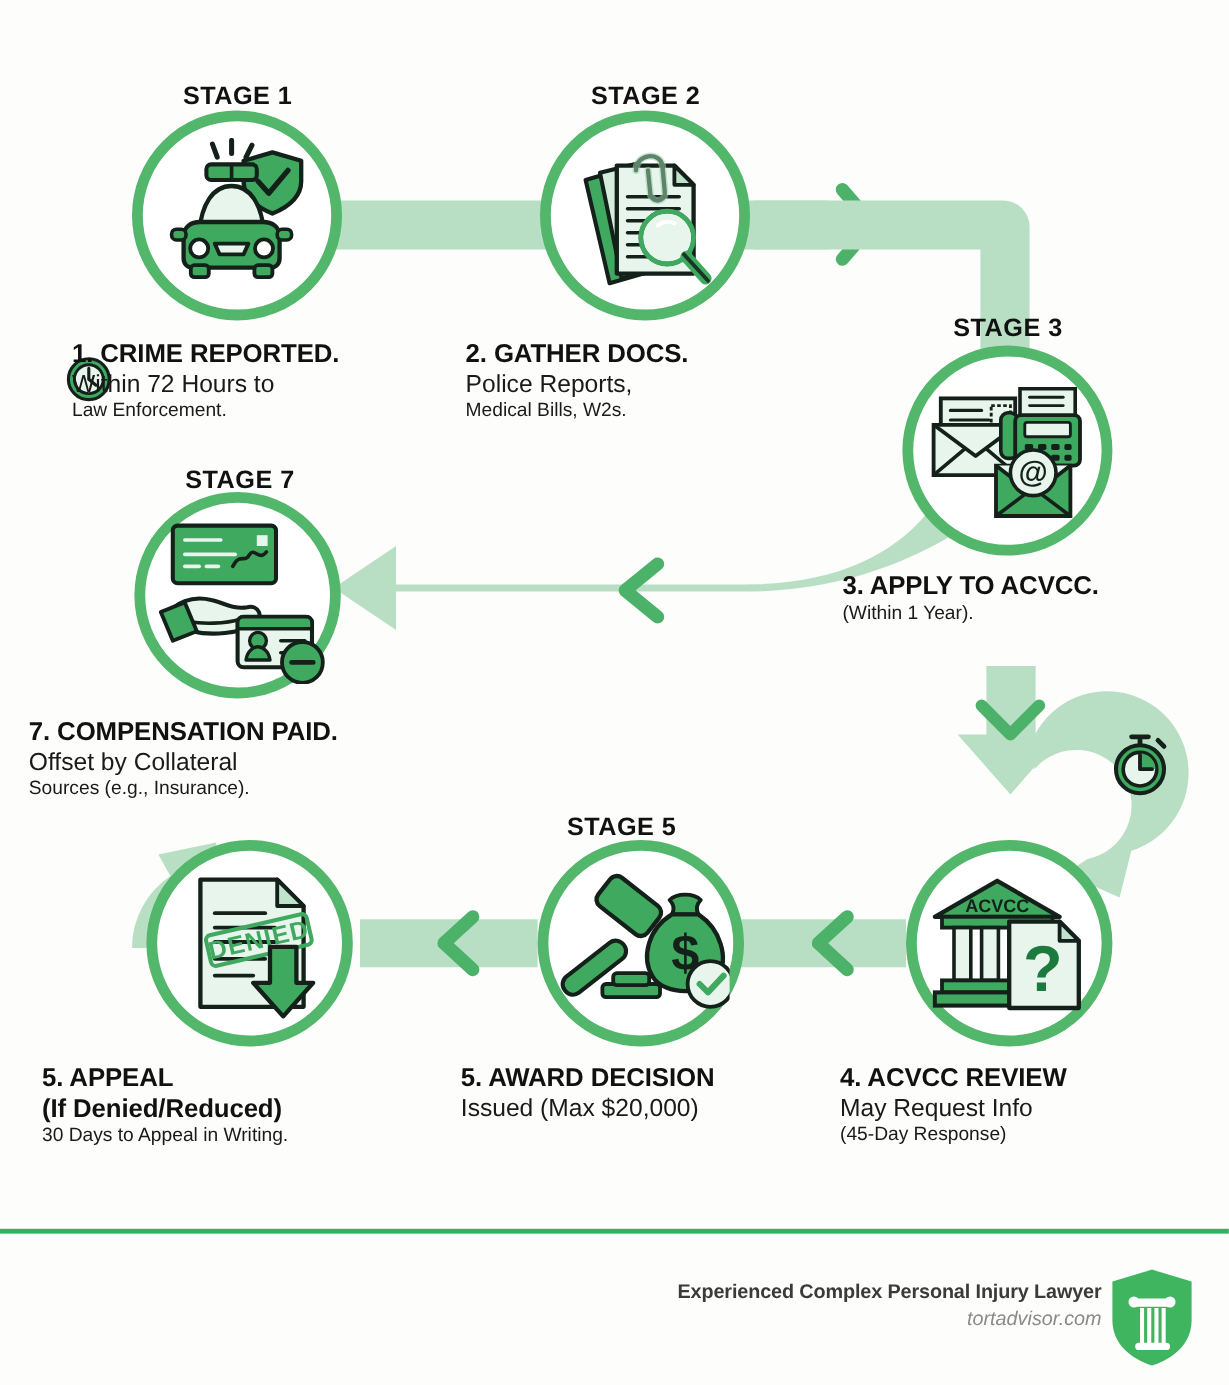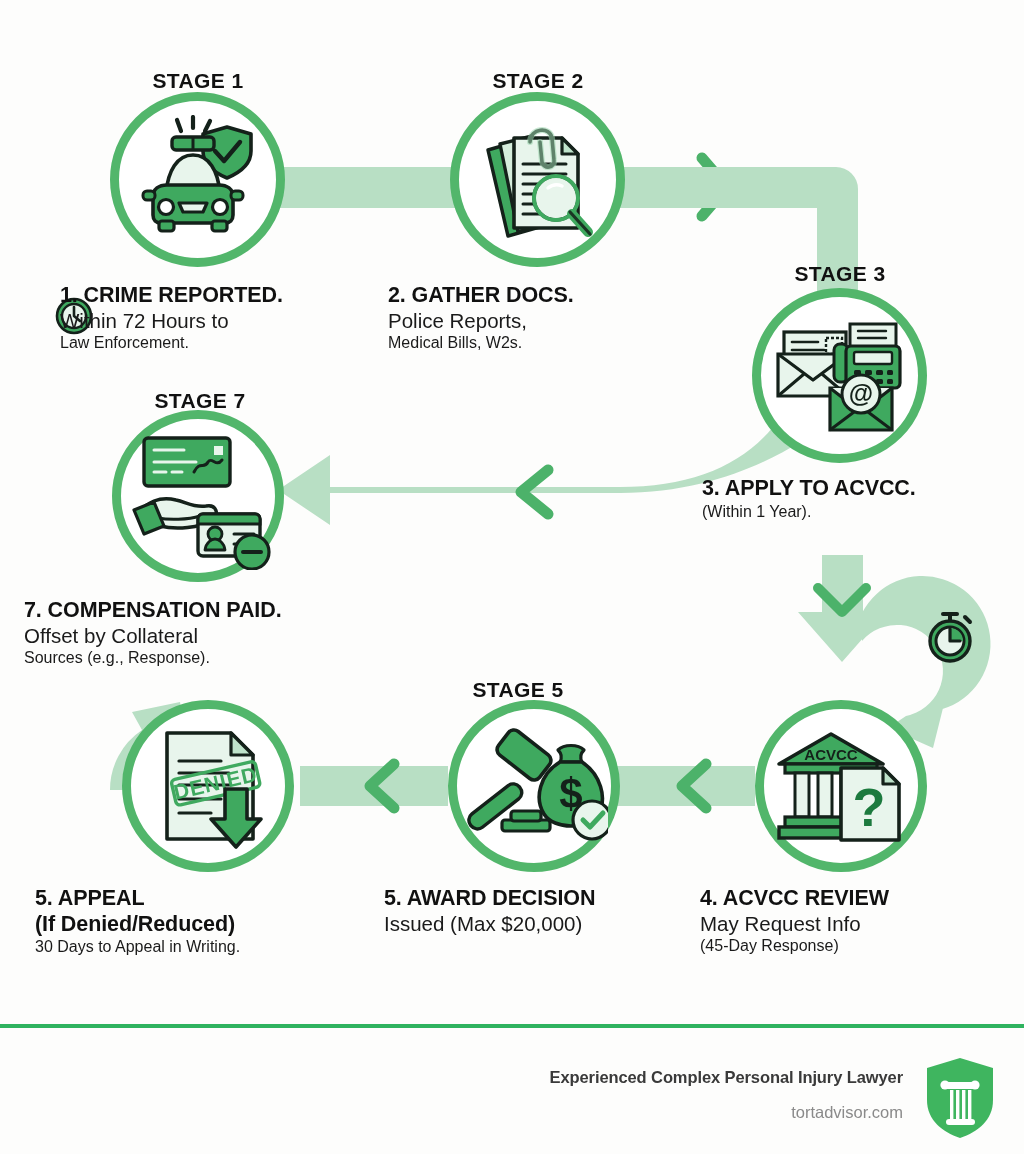--- a/index.html
+++ b/index.html
@@ -28,21 +28,21 @@
   }
   .cap{ position:absolute; text-align:left; line-height:1.19; }
   .cap .t1{ display:block; font-size:21.5px; font-weight:bold; color:#111; letter-spacing:-.1px; white-space:nowrap;}
   .cap .t2{ display:block; font-size:20.5px; font-weight:normal; color:#1a1a1a; white-space:nowrap;}
   .cap .t3{ display:block; font-size:16px; font-weight:normal; color:#1a1a1a; white-space:nowrap;}
 
   
   .footer-rule{ position:absolute; left:0; top:1024px; width:1024px; height:4px; background:#2FB35F; }
   .foot-txt{ position:absolute; text-align:right; }
   .foot-txt .f1{ display:block; font-size:16.5px; font-weight:bold; color:#3A3A3A; letter-spacing:-.1px; }
-  .foot-txt .f2{ display:block; font-size:16.5px; color:#8A8A8A; margin-top:16px;}
+  .foot-txt .f2{ display:block; font-size:16.5px; color:#8A8A8A; margin-top:3px;font-style:italic;}
   .foot-logo{ position:absolute; }
 
   .inline-badge{ position:absolute; }
 </style>
 </head>
 <body>
 
 <div id="canvas">
 
   <svg class="svg-layer" viewBox="0 0 1024 1154">
@@ -367,27 +367,27 @@
         <line x1="102" y1="114" x2="115" y2="114"></line>
       </g>
 
       <circle cx="120" cy="122" r="17" fill="#3FA95F" stroke="#14211A" stroke-width="3.2"></circle>
       <line x1="111" y1="122" x2="129" y2="122" stroke="#14211A" stroke-width="4" stroke-linecap="round"></line>
     </svg>
     <div class="stage-label" style="left:110px; top:377px; width:180px;">STAGE 7</div>
     <div class="cap" style="left:24px; top:598px; width:352px;">
       <span class="t1">7. COMPENSATION PAID.</span>
       <span class="t2">Offset by Collateral</span>
-      <span class="t3">Sources (e.g., Response).</span>
+      <span class="t3">Sources (e.g., Insurance).</span>
     </div>
   </div>
 
   <div class="footer-rule"></div>
 
-  <div class="foot-txt" style="left:433px; top:1068px; width:470px;">
+  <div class="foot-txt" style="left:448px; top:1068px; width:470px;">
     <span class="f1">Experienced Complex Personal Injury Lawyer</span>
     <span class="f2">tortadvisor.com</span>
   </div>
 
   <svg class="foot-logo" style="left:924px; top:1056px; width:72px; height:84px;" viewBox="0 0 72 84">
     <path d="M36 2 L69 12 V44 C69 64 54 76 36 82 C18 76 3 64 3 44 V12 Z" fill="#3FB55F"></path>
     <rect x="19" y="26" width="34" height="7" rx="3.5" fill="#FFFFFF"></rect>
     <circle cx="21" cy="29" r="4.6" fill="#FFFFFF"></circle>
     <circle cx="51" cy="29" r="4.6" fill="#FFFFFF"></circle>
     <g fill="#FFFFFF">

